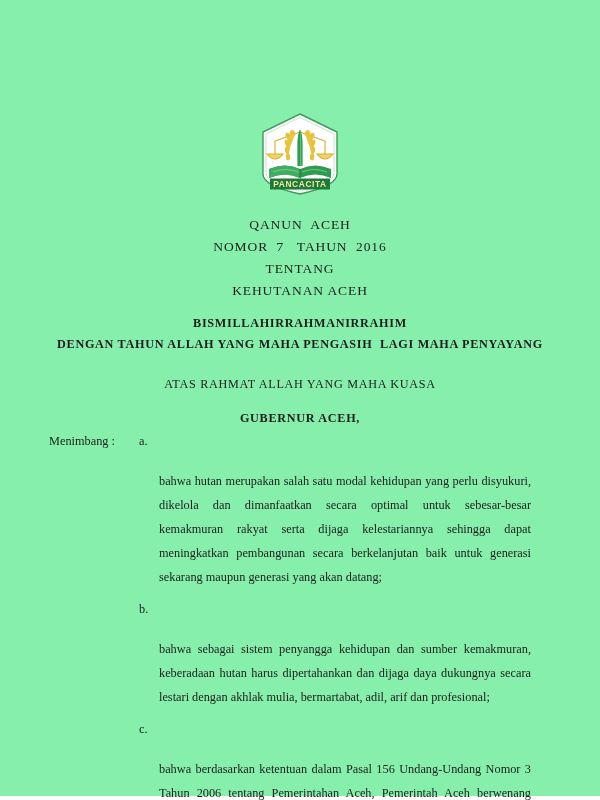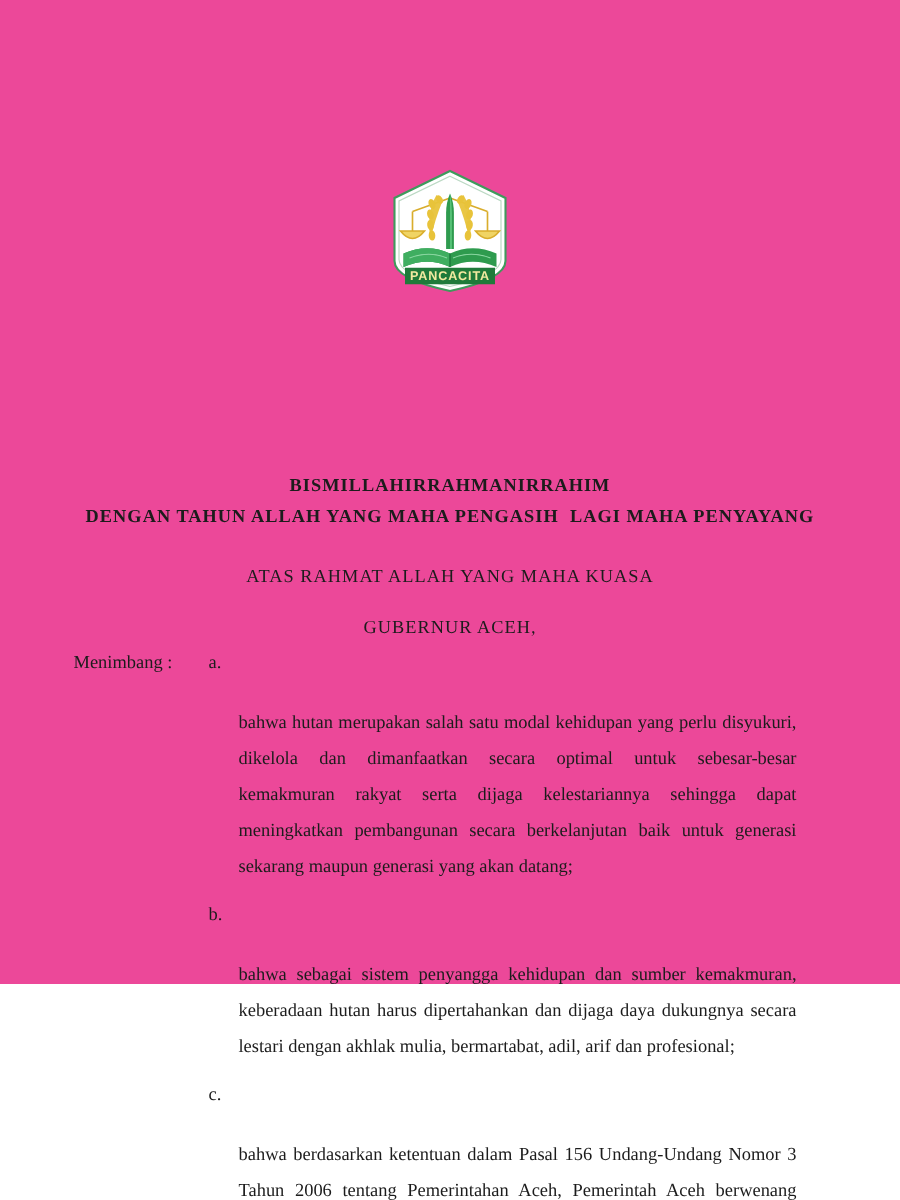--- a/index.html
+++ b/index.html
@@ -11,22 +11,22 @@
     width: 600px;
     height: 800px;
     overflow: hidden;
     font-family: "Liberation Serif", "DejaVu Serif", serif;
     color: #1a1a1a;
     position: relative;
   }
   .page {
     position: relative;
     width: 600px;
-    height: 656px;
-    background: #ec4899;
+    height: 796px;
+    background: #86efac;
   }
 
   
   .emblem-wrap {
     position: absolute;
     left: 0;
     right: 0;
     top: 112px;
     display: flex;
     justify-content: center;
@@ -86,20 +86,21 @@
     white-space: pre;
   }
 
   
   .gubernur-block {
     position: absolute;
     left: 0;
     right: 0;
     top: 411px;
     text-align: center;
+    font-weight: bold;
   }
   .gubernur-line {
     font-size: 12.2px;
     letter-spacing: 0.7px;
     color: #1c1c1c;
     white-space: pre;
   }
 
   
   .considerations {
@@ -193,20 +194,26 @@
         <line x1="43" y1="57" x2="43" y2="66" stroke="#1d7a3c" stroke-width="1"></line>
         <path d="M16 60 Q29 55 41 60" stroke="#8fd9a5" stroke-width="0.7" fill="none"></path>
         <path d="M45 60 Q57 55 70 60" stroke="#8fd9a5" stroke-width="0.7" fill="none"></path>
       </g>
 
       <rect x="13" y="66.5" width="60" height="11" fill="#1f7a3a"></rect>
       <text x="43" y="74.6" text-anchor="middle" font-family="Liberation Sans, sans-serif" font-size="8.4" font-weight="bold" letter-spacing="0.6" fill="#f2e9a0">PANCACITA</text>
     </svg>
   </div>
 
+  <div class="title-block">
+    <div class="title-line">QANUN  ACEH</div>
+    <div class="title-line">NOMOR  7   TAHUN  2016</div>
+    <div class="title-line">TENTANG</div>
+    <div class="title-line">KEHUTANAN ACEH</div>
+  </div>
 
   <div class="bismillah-block">
     <div class="bismillah-line">BISMILLAHIRRAHMANIRRAHIM</div>
     <div class="bismillah-line">DENGAN TAHUN ALLAH YANG MAHA PENGASIH  LAGI MAHA PENYAYANG</div>
   </div>
 
   <div class="rahmat-block">
     <div class="rahmat-line">ATAS RAHMAT ALLAH YANG MAHA KUASA</div>
   </div>
 

